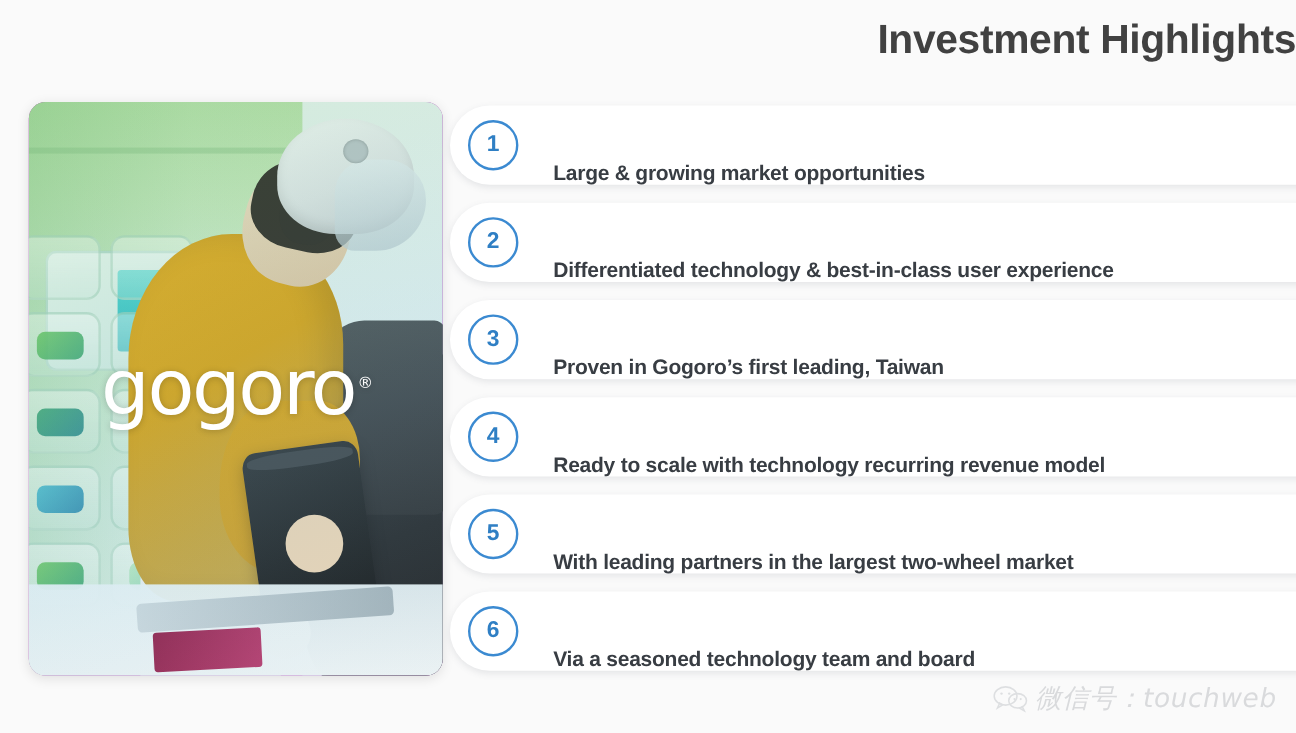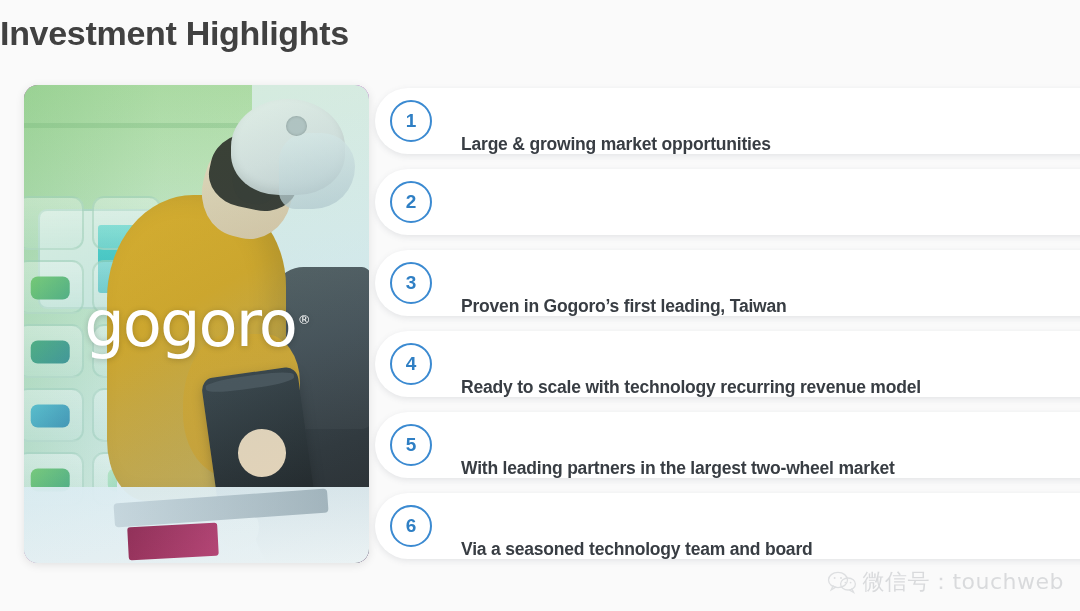--- a/index.html
+++ b/index.html
@@ -14,21 +14,21 @@
     overflow: hidden;
     position: relative;
   }
 
   
   .page-title {
     position: absolute;
     top: 10px;
     left: 0;
     width: 1080px;
-    text-align: left;
+    text-align: right;
     font-size: 34px;
     font-weight: bold;
     color: #414141;
     letter-spacing: -0.3px;
     line-height: 46px;
   }
 
   
   .photo-panel {
     position: absolute;
@@ -426,20 +426,21 @@
 
   
   .watermark {
     position: absolute;
     right: 16px;
     bottom: 14px;
     display: flex;
     align-items: center;
     gap: 5px;
     opacity: 0.5;
+    font-style: italic;
   }
   .wechat-icon {
     width: 30px;
     height: 24px;
     position: relative;
   }
   .watermark-text {
     font-size: 22px;
     color: #b9bcc0;
     letter-spacing: 0.5px;
@@ -537,20 +538,21 @@
 
 <div class="highlight-list">
 
   <div class="highlight-card">
     <div class="num-badge">1</div>
     <div class="card-text">Large &amp; growing market opportunities</div>
   </div>
 
   <div class="highlight-card">
     <div class="num-badge">2</div>
+    <div class="card-text">Differentiated technology &amp; best-in-class user experience</div>
   </div>
 
   <div class="highlight-card">
     <div class="num-badge">3</div>
     <div class="card-text">Proven in Gogoro’s first leading, Taiwan</div>
   </div>
 
   <div class="highlight-card">
     <div class="num-badge">4</div>
     <div class="card-text">Ready to scale with technology recurring revenue model</div>

